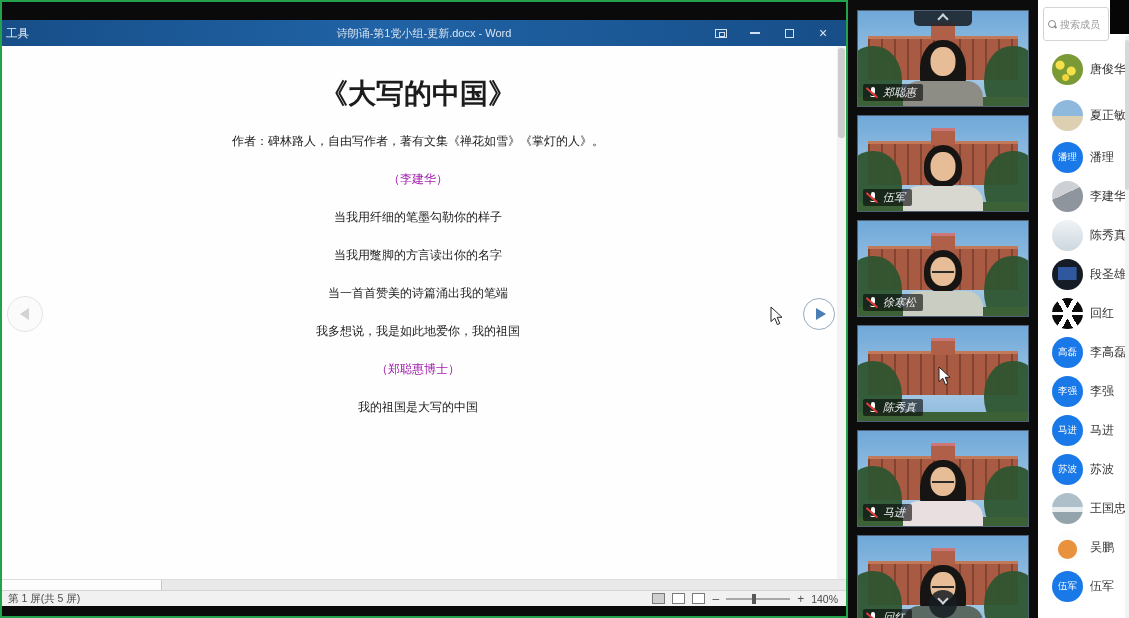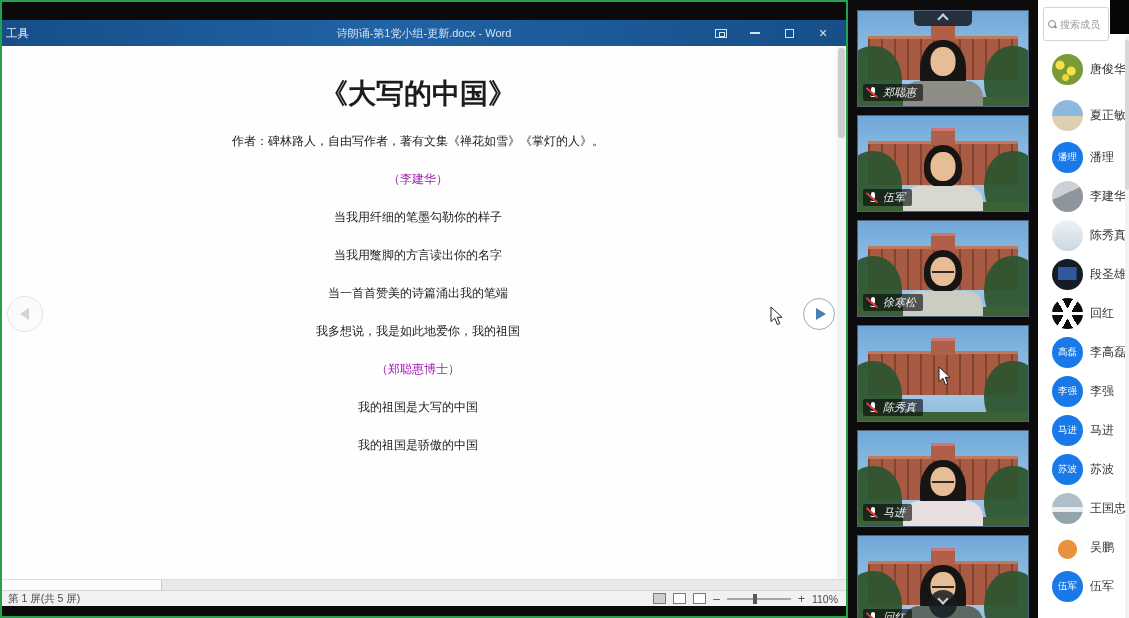--- a/index.html
+++ b/index.html
@@ -169,21 +169,20 @@
     <div id="doc-lines">
         <div class="doc-line title">《大写的中国》</div>
         <div class="doc-line normal">作者：碑林路人，自由写作者，著有文集《禅花如雪》《掌灯的人》。</div>
         <div class="doc-line speaker">（李建华）</div>
         <div class="doc-line normal">当我用纤细的笔墨勾勒你的样子</div>
         <div class="doc-line normal">当我用蹩脚的方言读出你的名字</div>
         <div class="doc-line normal">当一首首赞美的诗篇涌出我的笔端</div>
         <div class="doc-line normal">我多想说，我是如此地爱你，我的祖国</div>
         <div class="doc-line speaker">（郑聪惠博士）</div>
         <div class="doc-line normal">我的祖国是大写的中国</div>
-        <div class="doc-line normal">我的祖国是骄傲的中国</div>
       </div>
     <div id="v-scroll">
         <div id="v-thumb"></div>
       </div>
     <div class="nav-circle" id="nav-prev">
         <span class="tri"></span>
       </div>
     <div class="nav-circle" id="nav-next">
         <span class="tri"></span>
       </div>
@@ -200,21 +199,21 @@
     <span>第 1 屏(共 5 屏)</span>
     <div id="status-right">
       <span class="view-ic active"></span>
       <span class="view-ic"></span>
       <span class="view-ic"></span>
       <span class="zoom-sign">–</span>
       <div id="zoom-slider">
           <div id="zoom-handle"></div>
         </div>
       <span class="zoom-sign">+</span>
-      <span>110%</span>
+      <span>140%</span>
     </div>
   </div>
 </div>
 
 <div id="videos">
   <div id="tiles">
       <div class="tile">
         <div class="bldg"></div>
         <div class="tower"></div>
         <div class="tree l"></div>

